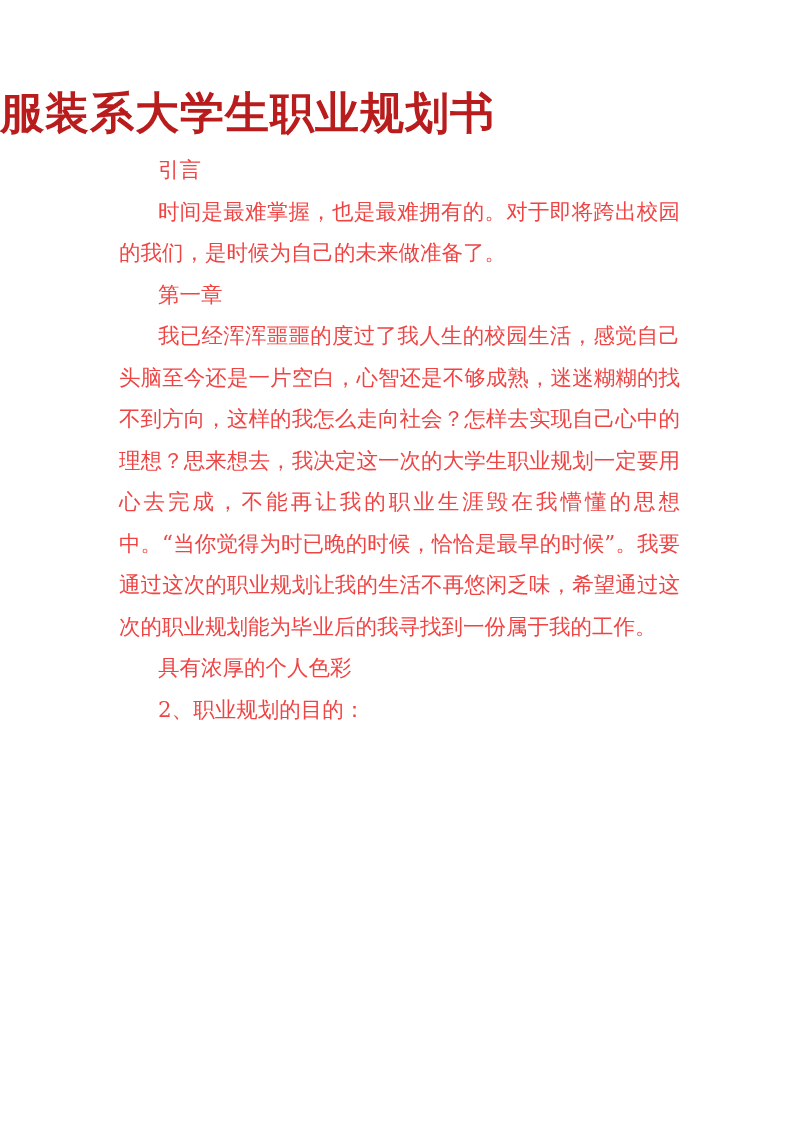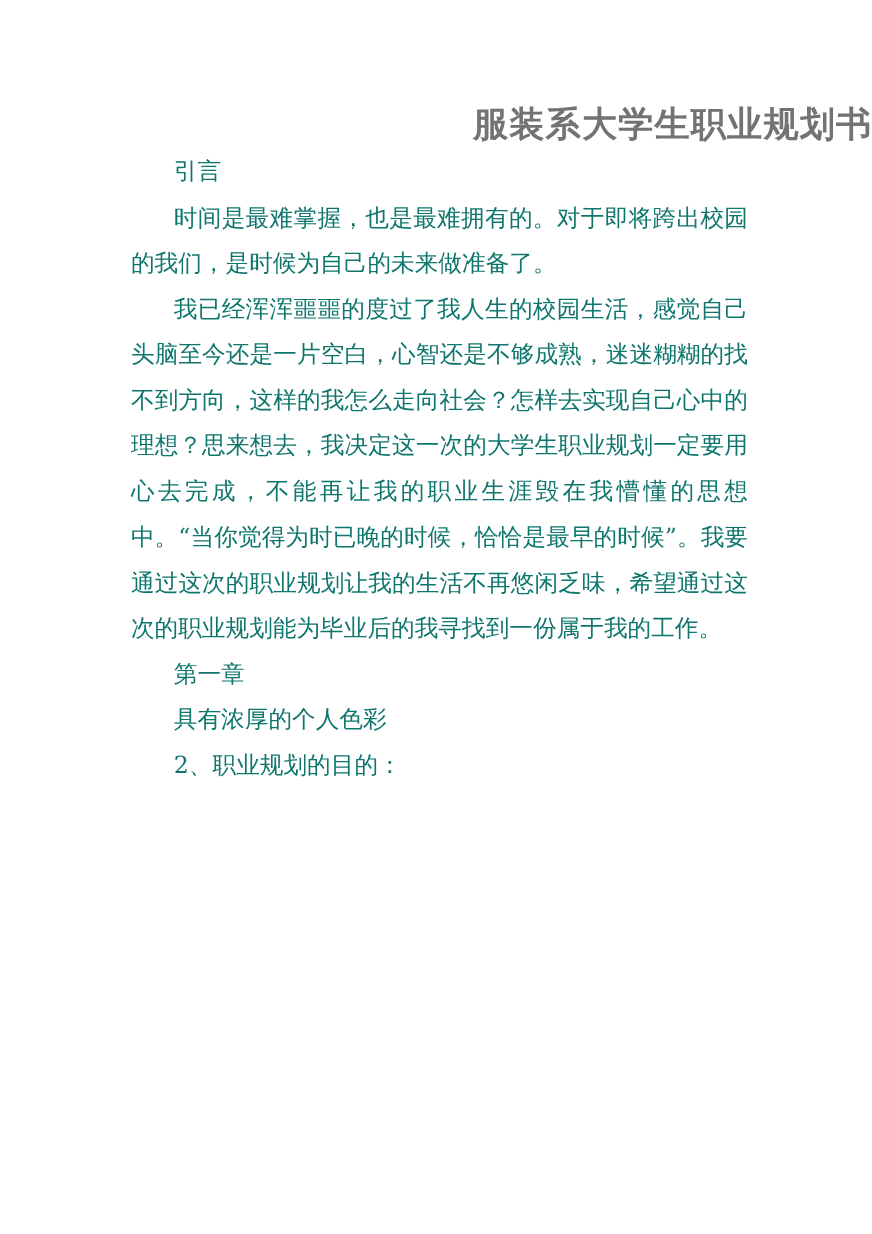--- a/index.html
+++ b/index.html
@@ -12,49 +12,49 @@
     width: 793px;
     height: 1122px;
     background: #ffffff;
     overflow: hidden;
     font-family: "DejaVu Serif", "Liberation Serif", serif;
     color: #1a1a1a;
   }
   .doc-title {
     margin: 90px 0 0 0;
     padding: 0;
-    font-size: 32px;
+    font-size: 44px;
     line-height: 46px;
     font-weight: bold;
-    text-align: right;
-    color: #737373;
+    text-align: left;
+    color: #b91c1c;
     letter-spacing: 1px;
   }
   .doc-content {
-    margin: 0 113px 0 119px;
+    margin: 13px 113px 0 119px;
     width: 561px;
     font-size: 21.5px;
     line-height: 41.5px;
     text-align: justify;
-    color: #0f766e;
+    color: #ef4444;
   }
   .doc-content p {
     margin: 0;
     padding: 0;
     text-indent: 39px;
     word-break: break-all;
   }
 </style>
 </head>
 <body>
 
 <div class="page">
   <h1 class="doc-title">服装系大学生职业规划书</h1>
 
   <div class="doc-content">
     <p>引言</p>
     <p>时间是最难掌握，也是最难拥有的。对于即将跨出校园的我们，是时候为自己的未来做准备了。</p>
+    <p>第一章</p>
     <p>我已经浑浑噩噩的度过了我人生的校园生活，感觉自己头脑至今还是一片空白，心智还是不够成熟，迷迷糊糊的找不到方向，这样的我怎么走向社会？怎样去实现自己心中的理想？思来想去，我决定这一次的大学生职业规划一定要用心去完成，不能再让我的职业生涯毁在我懵懂的思想中。“当你觉得为时已晚的时候，恰恰是最早的时候”。我要通过这次的职业规划让我的生活不再悠闲乏味，希望通过这次的职业规划能为毕业后的我寻找到一份属于我的工作。</p>
-    <p>第一章</p>
     <p>具有浓厚的个人色彩</p>
     <p>2、职业规划的目的：</p>
   </div>
 </div>
 
 </body></html>

